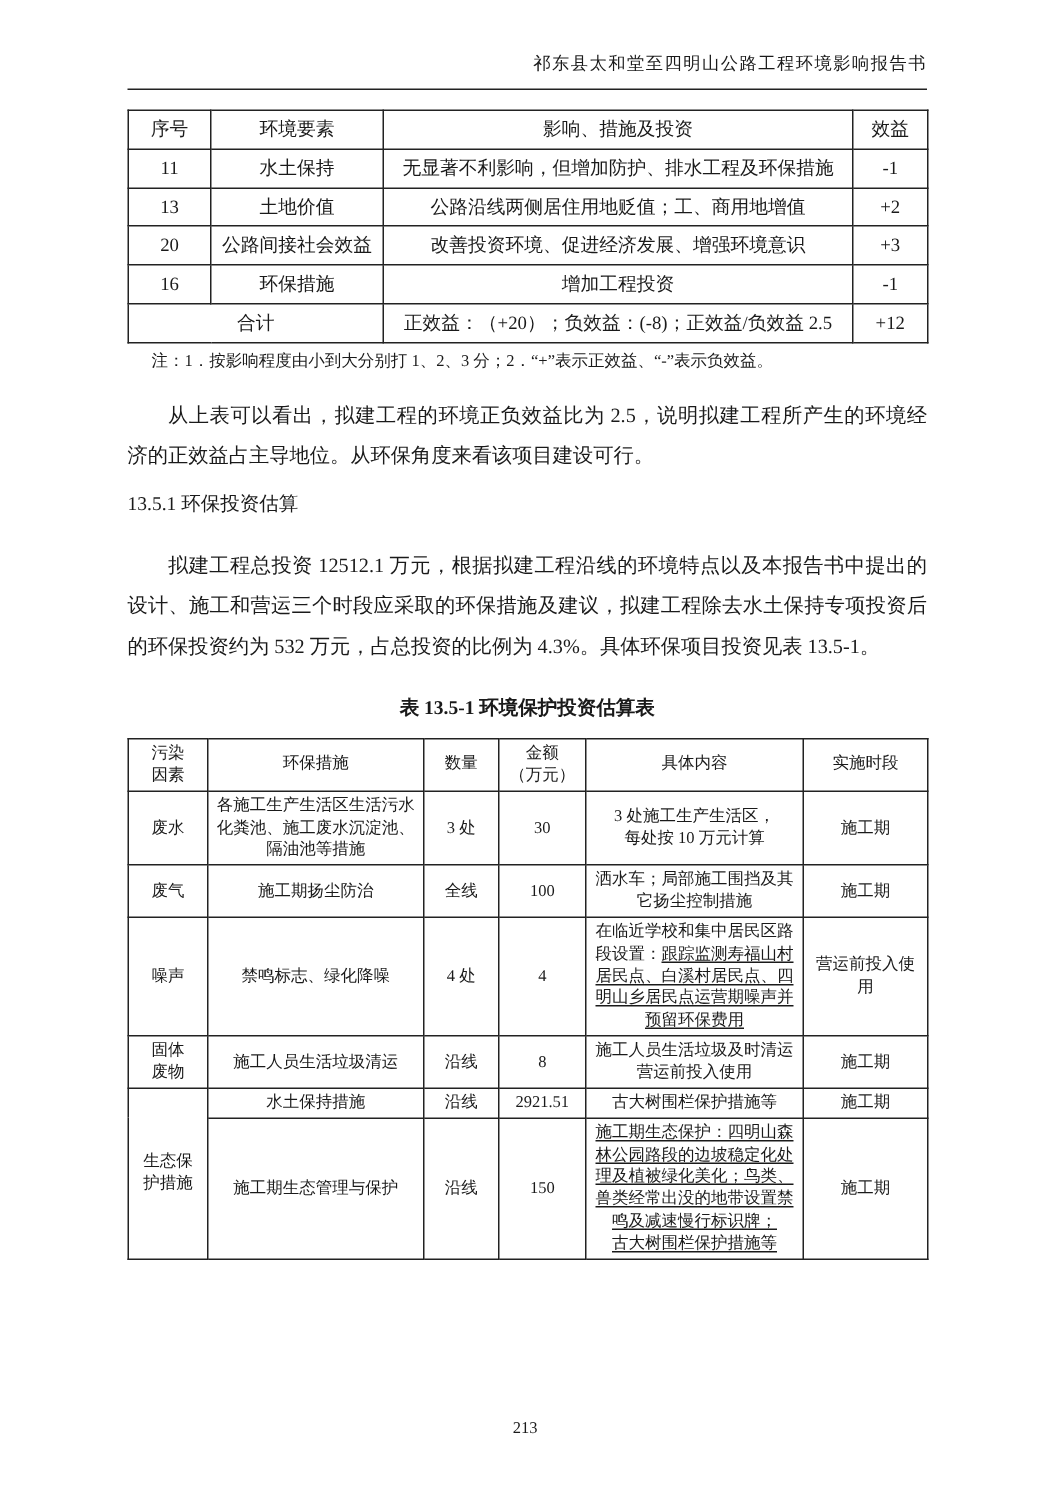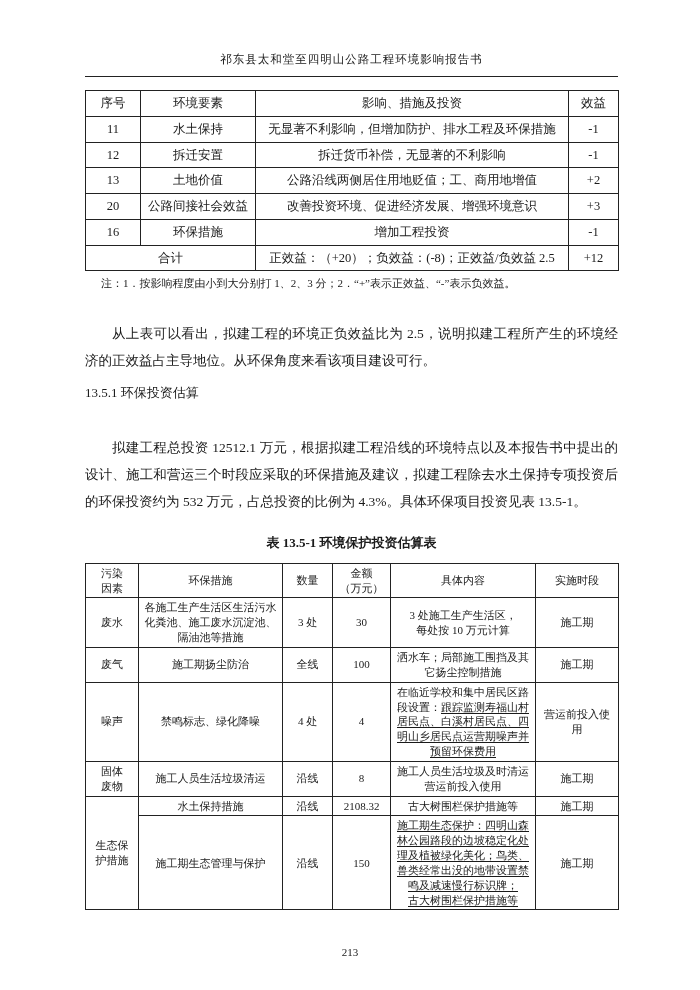--- a/index.html
+++ b/index.html
@@ -6,23 +6,23 @@
   html,body { background:#ffffff; }
   body {
     width:700px; height:990px; position:relative;
     font-family:"Liberation Serif","DejaVu Serif",serif;
     color:#1a1a1a;
   }
   .content { margin-left:85px; width:533px; }
 
   
   .doc-header {
-    padding-top:52px; padding-bottom:9px;
+    padding-top:35px; padding-bottom:9px;
     border-bottom:1.5px solid #222;
-    text-align:center; font-size:11.5px; letter-spacing:1px;
+    text-align:right; font-size:11.5px; letter-spacing:1px;
   }
 
   
   table { border-collapse:collapse; width:533px; table-layout:fixed; }
   table.t1 { margin-top:13px; border:1.8px solid #222; }
   table.t2 { margin-top:8px;  border:1.8px solid #222; }
   td, th {
     border:1px solid #222;
     text-align:center; vertical-align:middle;
     font-weight:normal;
@@ -31,21 +31,21 @@
   .t2 td, .t2 th { font-size:11px;  padding:2px 3px; line-height:1.35; }
   .t1 th { height:22px; }
   .t1 td { height:25px; }
   .pre { white-space:pre-line; }
   .u { text-decoration:underline; text-underline-offset:2px; }
 
   .note { font-size:11px; margin-top:4px; line-height:1.5;margin-left:16px; }
 
   .para {
     font-size:13.5px; line-height:27px; text-align:justify;
-    text-indent:2em; margin-top:28px;
+    text-indent:2em; margin-top:14px;
   }
   .h1 { font-size:14px; font-weight:bold; margin-top:12px; line-height:26px; }
   .h2 { font-size:13px; font-weight:normal; margin-top:6px; line-height:26px; }
 
   .caption { text-align:center; font-size:13px; font-weight:bold; margin-top:16px; line-height:24px; }
 
   .page-num {
     position:absolute; left:0; right:0; bottom:32px;
     text-align:center; font-size:11px;
   }
@@ -70,26 +70,20 @@
         <tr>
       <th>序号</th>
       <th>环境要素</th>
       <th>影响、措施及投资</th>
       <th>效益</th>
     </tr>
     <tr>
       <td>11</td>
       <td>水土保持</td>
       <td>无显著不利影响，但增加防护、排水工程及环保措施</td>
-      <td>-1</td>
-    </tr>
-    <tr>
-      <td>12</td>
-      <td>拆迁安置</td>
-      <td>拆迁货币补偿，无显著的不利影响</td>
       <td>-1</td>
     </tr>
     <tr>
       <td>13</td>
       <td>土地价值</td>
       <td>公路沿线两侧居住用地贬值；工、商用地增值</td>
       <td>+2</td>
     </tr>
     <tr>
       <td>20</td>
@@ -174,21 +168,21 @@
       <td>8</td>
       <td class="pre">施工人员生活垃圾及时清运
 营运前投入使用</td>
       <td>施工期</td>
     </tr>
     <tr>
       <td rowspan="2" class="pre">生态保
 护措施</td>
       <td>水土保持措施</td>
       <td>沿线</td>
-      <td>2108.32</td>
+      <td>2921.51</td>
       <td>古大树围栏保护措施等</td>
       <td>施工期</td>
     </tr>
     <tr>
       <td>施工期生态管理与保护</td>
       <td>沿线</td>
       <td>150</td>
       <td><span class="u">施工期生态保护：四明山森林公园路段的边坡稳定化处理及植被绿化美化；鸟类、兽类经常出没的地带设置禁鸣及减速慢行标识牌；</span><br><span class="u">古大树围栏保护措施等</span></td>
       <td>施工期</td>
     </tr>

